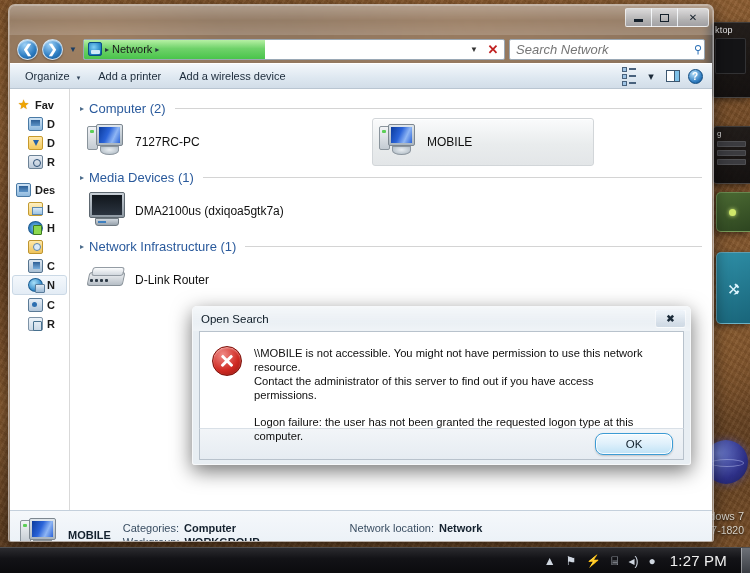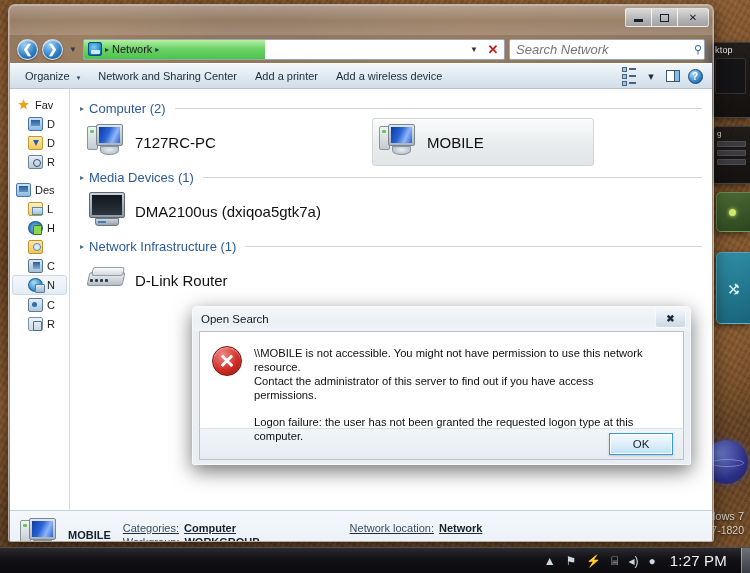--- a/index.html
+++ b/index.html
@@ -34,21 +34,21 @@
 
   
   .gadget {
     position: absolute; right: 0;
     background: linear-gradient(180deg, rgba(22,22,24,.88), rgba(12,12,14,.92));
     border: 1px solid rgba(255,255,255,.18);
     border-right: none;
     border-radius: 5px 0 0 5px;
     box-shadow: -2px 2px 6px rgba(0,0,0,.5);
   }
-  #gadget-clock { top: 22px; width: 40px; height: 76px; margin-top: 20px; }
+  #gadget-clock { top: 22px; width: 40px; height: 76px; }
   #gadget-clock .g-label {
     color:#e7e7e7; font-size:9px; padding:2px 0 0 4px; letter-spacing:.2px;
   }
   #gadget-clock .g-body {
     margin:3px 4px; height:36px; background:#141416;
     border:1px solid rgba(255,255,255,.13); border-radius:2px;
   }
   #gadget-feed { top: 126px; width: 38px; height: 58px; }
   #gadget-feed .g-label { color:#d8d8d8; font-size:8px; padding:2px 0 0 4px; }
   #gadget-feed .bar { height:6px; margin:3px 4px 0 4px; background:#3b3b3f;
@@ -239,21 +239,21 @@
   .nav-item {
     display:flex; align-items:center; gap:4px;
     height:19px; padding-left:6px; white-space:nowrap; overflow:hidden;
   }
   .nav-item.indent { padding-left:18px; }
   .nav-item.selected {
     background: linear-gradient(180deg,#f4f8fc,#e3ecf5);
     border:1px solid #cbd9e6; border-radius:3px;
     margin:0 2px; padding-left:15px; height:20px;
   }
-  .nav-label { overflow:hidden; text-overflow:clip; }
+  .nav-label { overflow:hidden; text-overflow:clip;font-weight:bold; }
   .nav-gap { height:9px; }
 
   
   .ic { width:15px;height:14px;flex:0 0 15px;position:relative; }
   .ic-star { color:#f0a500; font-size:13px; line-height:13px; text-align:center;
              text-shadow:0 0 1px #b97800; }
   .ic-monitor { background:linear-gradient(180deg,#cfe3f5,#8fb9de); border:1px solid #4a7aa5;
                 border-radius:2px; }
   .ic-monitor::after{content:"";position:absolute;left:2px;top:2px;right:2px;height:6px;
                 background:linear-gradient(180deg,#2b5d94,#5d94c8);}
@@ -302,21 +302,21 @@
     font-size:13px; color:#2a5a9c; white-space:nowrap;
     font-family:"Liberation Sans", sans-serif;
   }
   .group-head .rule { flex:1; height:1px; background:#d4d4d4; margin-left:4px; }
 
   .grid { display:flex; flex-wrap:wrap; }
   .tile {
     display:flex; align-items:center; gap:8px;
     width:214px; height:48px; padding:3px 6px;
     border:1px solid transparent; border-radius:3px;
-    font-size:15px; color:#101010;
+    font-size:12px; color:#101010;
   }
   .tile.wide { width:222px; }
   .tile.selected {
     background: linear-gradient(180deg,#fafbfc,#e9eced 55%,#e3e6e8);
     border:1px solid #d2d6d9;
     box-shadow: inset 0 1px 0 #fff;
   }
   .tile.posm { margin-left:78px; }
 
   
@@ -379,21 +379,21 @@
     height:48px; margin:0 1px 1px 1px;
     background: linear-gradient(180deg,#f5f8fb,#e7eef5);
     border-top:1px solid #c4d0dc;
     display:flex; align-items:center; padding:0 10px;
     font-size:11px; color:#1d2e40;
   }
   #status-ico { flex:0 0 42px; width:42px; height:38px; position:relative; margin-right:6px; }
   .st-name { font-weight:bold; color:#14212e; margin-right:12px; }
   .st-grid { display:flex; gap:34px; }
   .st-col { display:flex; flex-direction:column; gap:2px; }
-  .st-row { display:flex; gap:5px;text-decoration:underline; }
+  .st-row { display:flex; gap:5px; }
   .st-key { color:#3a4e62; }
   .st-val { color:#14212e; font-weight:bold; }
   .st-right { margin-left:56px; }
 
   
   #dialog {
     position:absolute; left:192px; top:306px; width:499px; height:159px;
     border-radius:5px 5px 3px 3px;
     background: rgba(214,224,234,.55);
     border:1px solid rgba(255,255,255,.6);
@@ -437,21 +437,21 @@
   #dlg-text { font-size:11.2px; color:#0e0e0e; line-height:14px; }
   #dlg-text p.second { margin-top:13px; }
   #dlg-foot {
     margin:0 6px 6px 6px; height:32px;
     background: linear-gradient(180deg,#f2f5f8,#e6ecf2);
     border:1px solid #b8c2cc; border-top:1px solid #d9e0e7;
     display:flex; align-items:center; justify-content:flex-end;
     padding-right:10px;
   }
   #ok-button {
-    width:64px; height:22px; border-radius:0;
+    width:78px; height:22px; border-radius:8px;
     background: linear-gradient(180deg,#f4fafe,#dff0fb 48%,#bfe2f6);
     border:1px solid #3c9bd4;
     box-shadow: 0 0 0 1px rgba(255,255,255,.85) inset, 0 1px 2px rgba(0,0,0,.18);
     display:flex; align-items:center; justify-content:center;
     font-size:11.5px; color:#10202c;
   }
 </style>
 </head>
 <body>
 
@@ -521,21 +521,20 @@
       <input type="text" placeholder="Search Network" style="">
       <span id="search-icon">⚲</span>
     </div>
   </div>
 
   <div id="toolbar">
     <div class="tb-item">
       <span>Organize</span>
       <span class="caret">▾</span>
     </div>
-    <div class="tb-item">Network and Sharing Center</div>
     <div class="tb-item">Add a printer</div>
     <div class="tb-item">Add a wireless device</div>
     <div class="spacer"></div>
     <div class="tb-ico">
       <span id="view-icon">
         <span class="r">
             <span class="sq"></span>
             <span class="ln"></span>
           </span>
         <span class="r">

